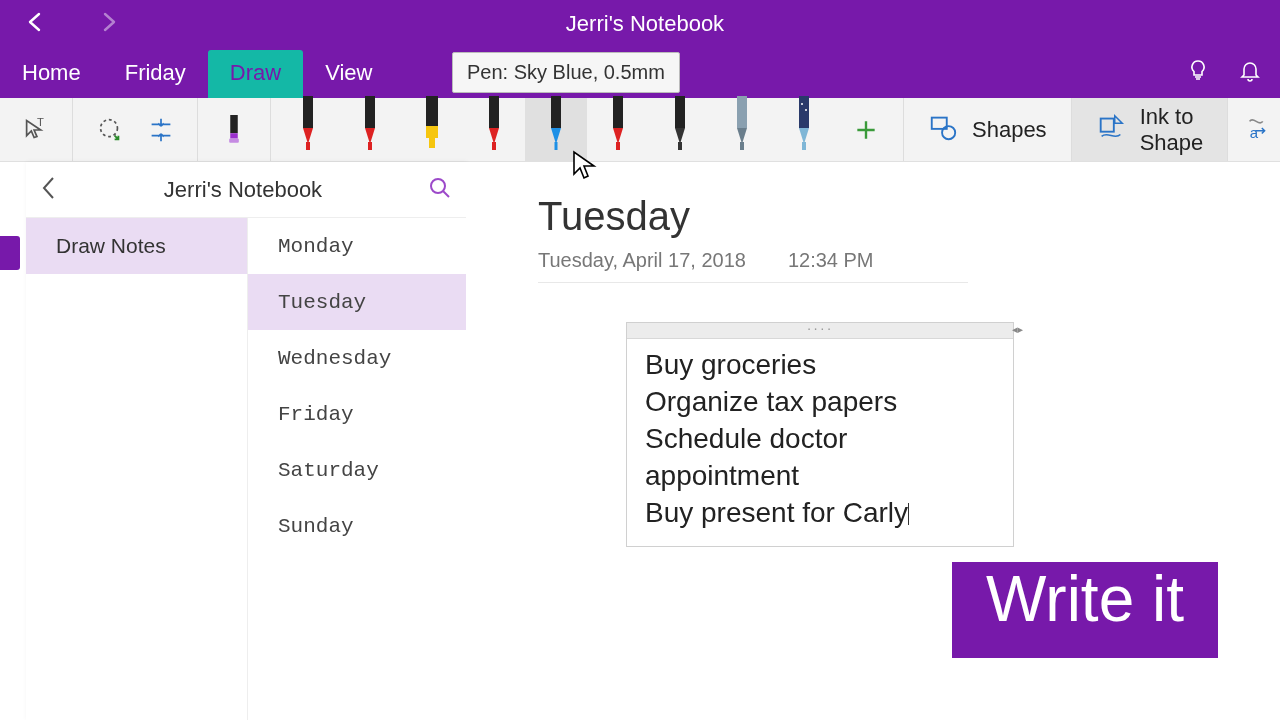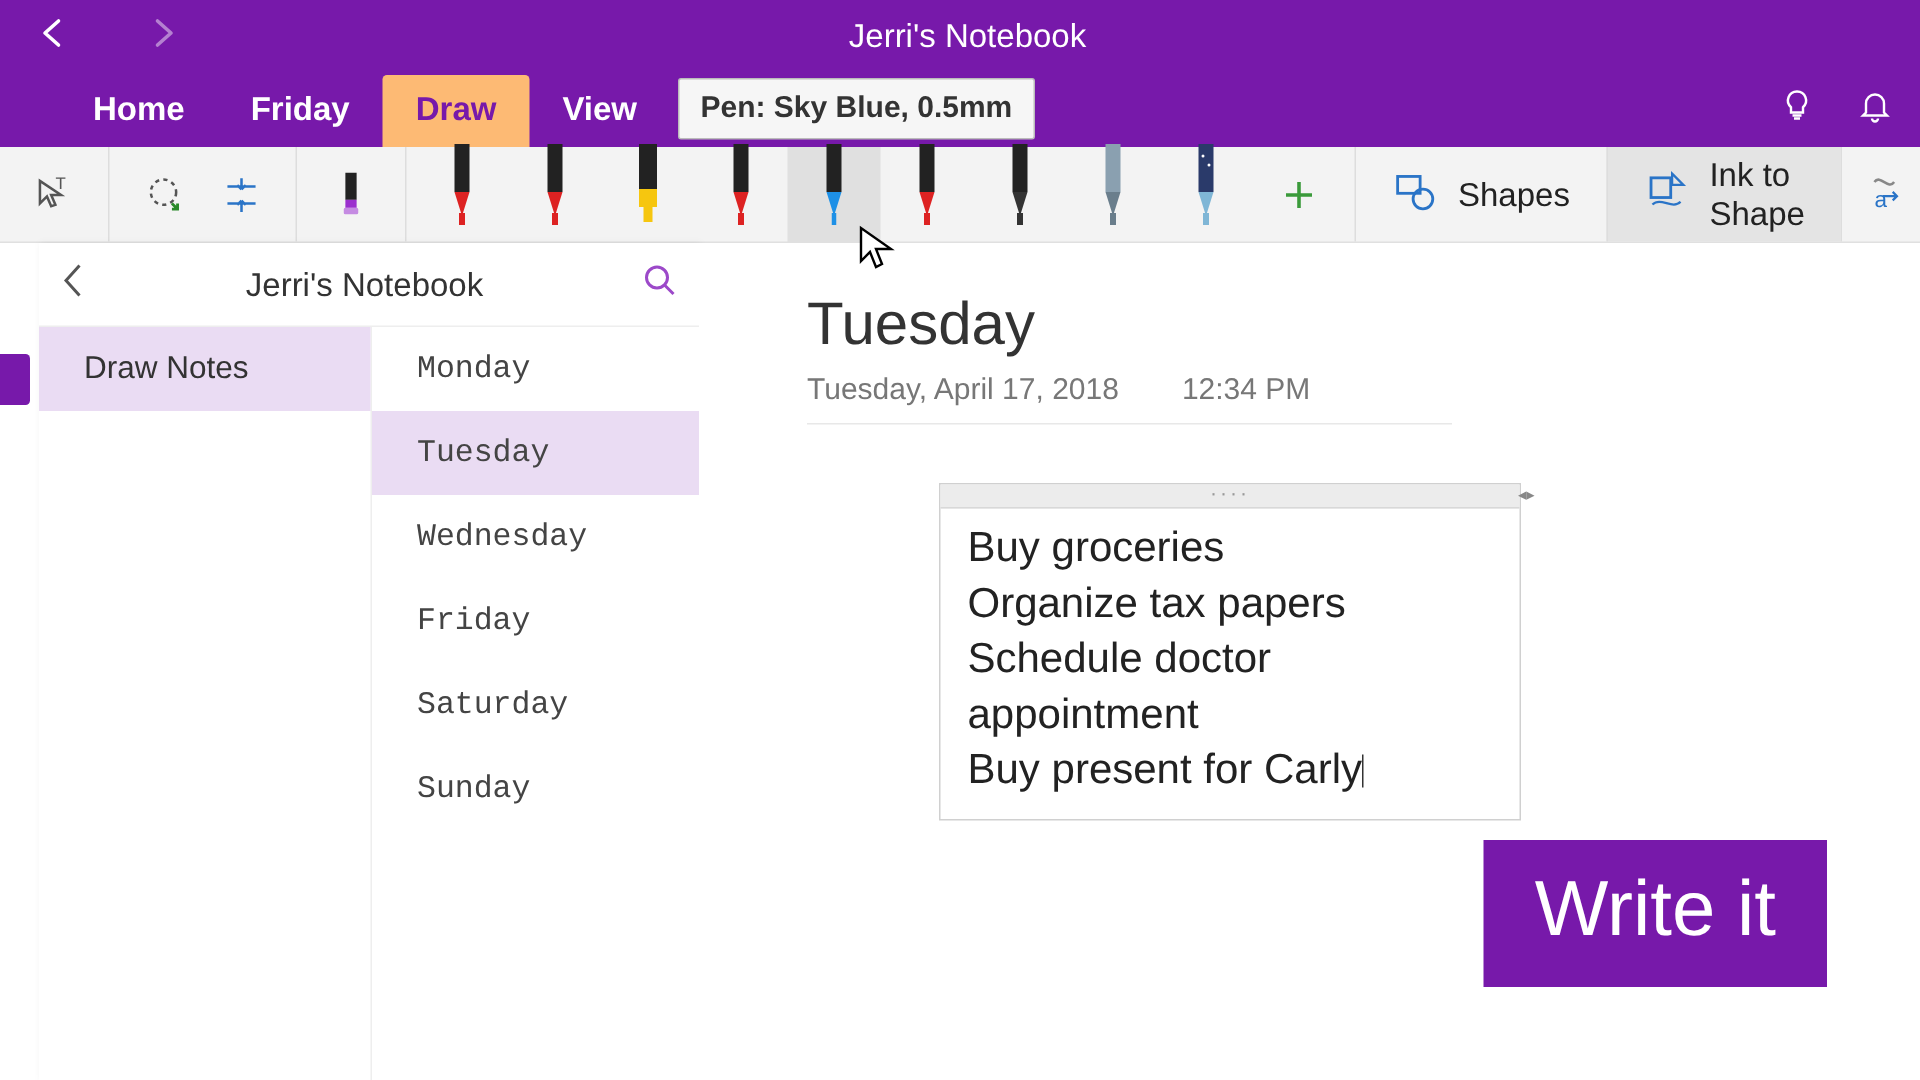--- a/index.html
+++ b/index.html
@@ -3,23 +3,23 @@
 <meta charset="utf-8">
 <style>
   * { box-sizing: border-box; margin: 0; padding: 0; font-family: "Segoe UI", Arial, sans-serif; }
   html, body { width: 1280px; height: 720px; overflow: hidden; background: #fff; }
   
   .titlebar { background: #7719aa; height: 48px; display: flex; align-items: center; color: #fff; }
   .nav-arrows { display: flex; gap: 48px; padding-left: 24px; }
   .nav-arrow svg { width: 24px; height: 24px; }
   .nav-arrow.disabled svg { opacity: .45; }
   .title { flex: 1; text-align: center; font-size: 22px; font-weight: 400; }
-  .tabsbar { background: #7719aa; height: 50px; display: flex; align-items: flex-end; padding-left: 40px; position: relative; font-weight: bold; }
+  .tabsbar { background: #7719aa; height: 50px; display: flex; align-items: flex-end; position: relative; }
   .tab { color: #fff; font-size: 22px; padding: 10px 22px 12px; cursor: pointer; }
-  .tab.active { background: #fdba74; color: #7719aa; border-radius: 3px 3px 0 0; }
+  .tab.active { background: #14b8a6; color: #7719aa; border-radius: 3px 3px 0 0; }
   .tooltip {
     position: absolute; left: 452px; top: 4px; background: #f6f6f6; border: 1px solid #bbb;
     padding: 8px 14px; font-size: 20px; color: #333; border-radius: 2px; z-index: 50;
   }
   .header-icons { position: absolute; right: 18px; top: 10px; display: flex; gap: 28px; }
   .header-icons svg { width: 24px; height: 24px; stroke: #fff; fill: none; stroke-width: 1.6; }
   
   .toolbar {
     height: 64px; background: #f3f3f3; border-bottom: 1px solid #e0e0e0;
     display: flex; align-items: stretch;
@@ -62,21 +62,21 @@
     border: 1px solid #d0d0d0; background: #fff;
   }
   .note-box .grip { height: 16px; background: #ececec; border-bottom: 1px solid #d8d8d8; position: relative; }
   .note-box .grip::after { content: "····"; position: absolute; left: 50%; top: -3px; transform: translateX(-50%); color: #999; letter-spacing: 2px; font-size: 14px; }
   .note-box .handle { position: absolute; right: -10px; top: 0; font-size: 11px; color: #888; }
   .note-box .lines { padding: 8px 18px 14px; font-size: 28px; line-height: 1.32; color: #222; }
   .cursor-caret { display:inline-block; width:1px; height:22px; background:#333; vertical-align:-3px; }
   
   .banner {
     position: absolute; right: 62px; bottom: 62px; background: #7719aa; color: #fff;
-    font-size: 52px; padding: 16px 34px 22px; font-weight: 400;
+    font-size: 64px; padding: 0 34px 22px; font-weight: 400;
   }
   
   .cursor {
     position: absolute; left: 572px; top: 150px; z-index: 60;
   }
   .cursor svg { width: 26px; height: 32px; }
 </style>
 </head>
 <body>
 

